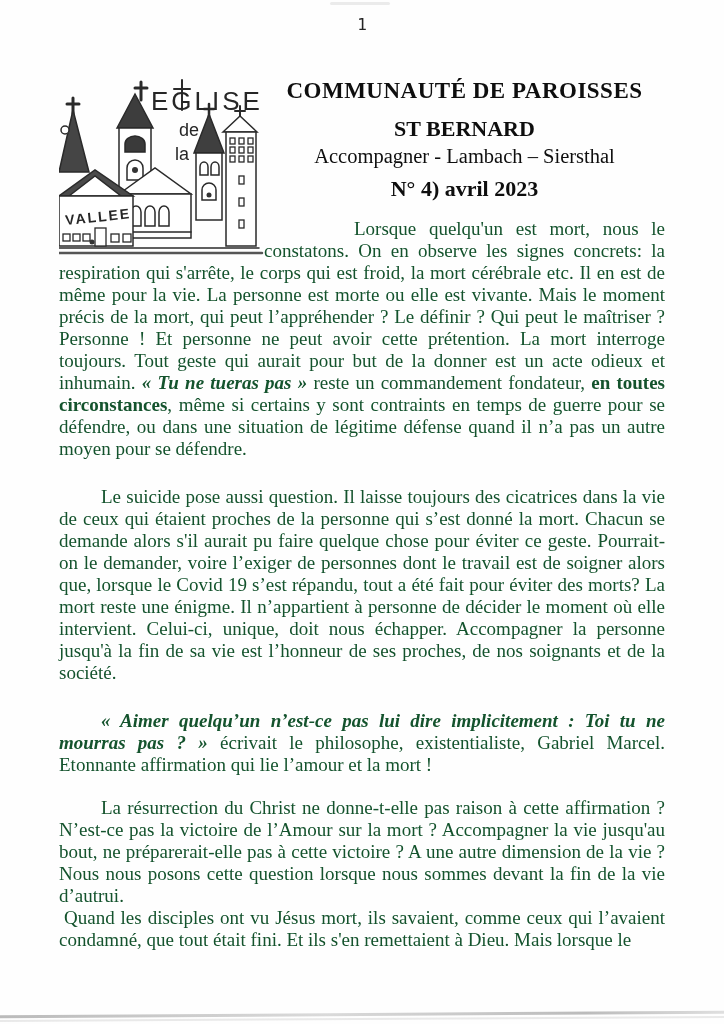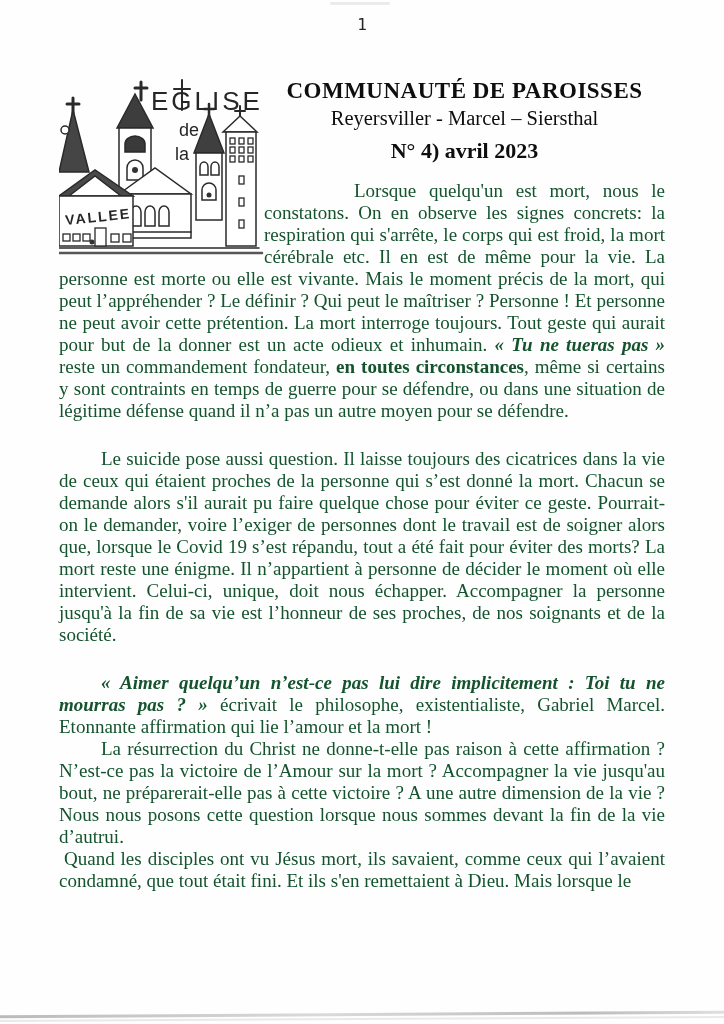--- a/index.html
+++ b/index.html
@@ -37,21 +37,21 @@
   .para{
     margin:0;
     font-size:19px;
     line-height:22px;
     text-align:justify;
     color:#14532d;
   }
   .p1{margin-top:16px;text-indent:90px;}
   .p2{margin-top:26px;text-indent:42px;}
   .p3{margin-top:26px;text-indent:42px;}
-  .p4{text-indent:42px;}
+  .p4{margin-top:21px;text-indent:42px;}
   .p5{margin-top:0;text-indent:5px;}
   .bi{font-weight:bold;font-style:italic;}
   .b{font-weight:bold;}
   .scan-shadow{
     position:absolute;left:-6px;top:1013px;width:740px;height:3px;
     background:linear-gradient(90deg,rgba(130,130,130,.55),rgba(150,150,150,.35) 45%,rgba(120,120,120,.5) 80%,rgba(160,160,160,.3));
     transform:rotate(-0.35deg);
     border-radius:2px;
   }
   .scan-shadow-2{
@@ -152,21 +152,22 @@
           <text x="92" y="34" font-size="26" letter-spacing="3">EGLISE</text>
           <text x="120" y="60" font-size="18">de</text>
           <text x="116" y="84" font-size="18">la</text>
           <text x="6" y="146" font-size="14" font-weight="bold" letter-spacing="2" transform="rotate(-6 36 140)">VALLEE</text>
         </g>
       </svg>
     </div>
 
     <div class="masthead">
       <div class="mh-1">COMMUNAUTÉ DE PAROISSES</div>
-      <div class="mh-4">Reyersviller - Marcel – Siersthal</div>
+      <div class="mh-2">ST BERNARD</div>
+      <div class="mh-4">Accompagner - Lambach – Siersthal</div>
       <div class="mh-5">N° 4) avril 2023</div>
     </div>
 
     <p class="para p1"><span>Lorsque quelqu'un est mort, nous le constatons. On en observe les signes concrets: la respiration qui s'arrête, le corps qui est froid, la mort cérébrale etc. Il en est de même pour la vie. La personne est morte ou elle est vivante. Mais le moment précis de la mort, qui peut l’appréhender ? Le définir ? Qui peut le maîtriser ? Personne ! Et personne ne peut avoir cette prétention. La mort interroge toujours. Tout geste qui aurait pour but de la donner est un acte odieux et inhumain. </span><span class="bi">« Tu ne tueras pas »</span><span> reste un commandement fondateur, </span><span class="b">en toutes circonstances</span><span>, même si certains y sont contraints en temps de guerre pour se défendre, ou dans une situation de légitime défense quand il n’a pas un autre moyen pour se défendre.</span></p>
 
     <p class="para p2">Le suicide pose aussi question. Il laisse toujours des cicatrices dans la vie de ceux qui étaient proches de la personne qui s’est donné la mort. Chacun se demande alors s'il aurait pu faire quelque chose pour éviter ce geste. Pourrait-on le demander, voire l’exiger de personnes dont le travail est de soigner alors que, lorsque le Covid 19 s’est répandu, tout a été fait pour éviter des morts? La mort reste une énigme. Il n’appartient à personne de décider le moment où elle intervient. Celui-ci, unique, doit nous échapper. Accompagner la personne jusqu'à la fin de sa vie est l’honneur de ses proches, de nos soignants et de la société.</p>
 
     <p class="para p3"><span class="bi">« Aimer quelqu’un n’est-ce pas lui dire implicitement : Toi tu ne mourras pas ? »</span><span> écrivait le philosophe, existentialiste, Gabriel Marcel. Etonnante affirmation qui lie l’amour et la mort !</span></p>
 
     <p class="para p4">La résurrection du Christ ne donne-t-elle pas raison à cette affirmation ? N’est-ce pas la victoire de l’Amour sur la mort ? Accompagner la vie jusqu'au bout, ne préparerait-elle pas à cette victoire ? A une autre dimension de la vie ? Nous nous posons cette question lorsque nous sommes devant la fin de la vie d’autrui.</p>

